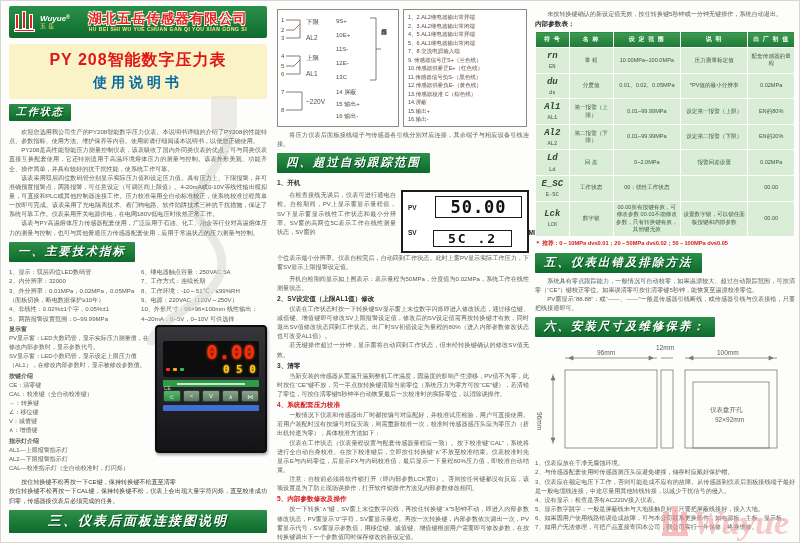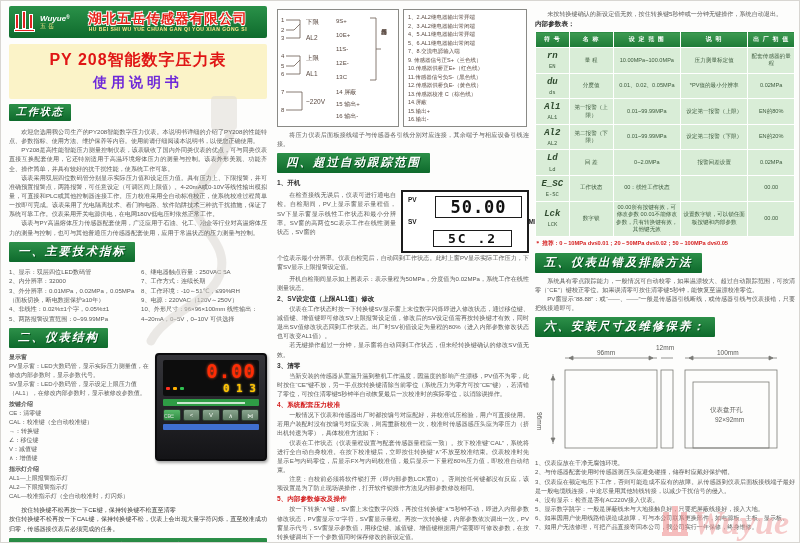--- a/index.html
+++ b/index.html
@@ -22,21 +22,21 @@
   .brand-blk { display:flex; flex-direction:column; line-height:1; flex:0 0 auto; }
   .brand-en { color:#fff; font-style:italic; font-weight:bold; font-size:8px; }
   .brand-cn { color:#ffe98a; font-size:6px; letter-spacing:2px; }
   .reg { color:#fff; font-size:5px; vertical-align:top; }
   .co-blk { flex:1; text-align:center; line-height:1.1; }
   .co-cn { color:#e8231a; font-weight:bold; font-size:13.5px; letter-spacing:1px; text-shadow:0.6px 0.6px 0 #fff,-0.6px -0.6px 0 #fff,0.6px -0.6px 0 #fff,-0.6px 0.6px 0 #fff; }
   .co-py { color:#ffe98a; font-size:5px; letter-spacing:0.5px; font-weight:bold; }
 
   .titlebox { margin-top:6px; background:#fbf3c8; padding:6px 4px 7px; text-align:center; border-radius:2px; }
   .titlebox .t1 { color:#e01515; font-weight:bold; font-size:16px; letter-spacing:1px; }
-  .titlebox .t2 { color:#6d28d9; font-weight:bold; font-size:14px; letter-spacing:4px; margin-top:3px; }
+  .titlebox .t2 { color:#0369a1; font-weight:bold; font-size:14px; letter-spacing:4px; margin-top:3px; }
 
   .banner { display:inline-block; background:linear-gradient(#2d9049,#0e6a2c); color:#fff; font-weight:bold; font-style:italic; padding:2px 9px 3px; font-size:11.5px; letter-spacing:2px; border-radius:1px; text-shadow:1px 1px 0 #07501f; margin:5px 0 3px; }
   .banner.small { font-size:10px; padding:1px 7px 2px; }
   .banner.wide { display:block; text-align:center; font-size:13px; }
 
   p.body, li.body, div.body { font-size:6.1px; line-height:1.5; color:#5a5a58; text-align:justify; }
   p.ind { text-indent:2em; }
   .subhead { font-size:6.6px; font-weight:bold; color:#333; margin-top:3px; }
   .subhead.red { color:#d42020; }
   .bold { font-weight:bold; color:#333; }
@@ -45,21 +45,21 @@
   .spec-wrap { display:flex; gap:6px; margin-top:2px; }
   .spec-col { flex:1; }
   .spec-col div { font-size:6.1px; line-height:1.55; color:#5a5a58; }
 
   
   .struct-flex { display:flex; gap:6px; margin-top:2px; }
   .struct-text { flex:1; }
   .struct-text div { font-size:6px; line-height:1.5; color:#5a5a58; }
 
   
-  .meter { width:112px; height:108px; background:linear-gradient(#35353a,#141417); border:2px solid #0c0c0e; border-radius:4px; padding:5px 6px 3px; flex:0 0 auto; box-shadow:1px 2px 3px rgba(0,0,0,.35); position:relative; }
+  .meter { width:112px; height:128px; background:linear-gradient(#35353a,#141417); border:2px solid #0c0c0e; border-radius:4px; padding:14px 6px 3px; flex:0 0 auto; box-shadow:1px 2px 3px rgba(0,0,0,.35); position:relative; }
   .meter .disp { background:#0d0d0d; border-radius:2px; padding:2px 3px 1px; }
   .meter .pv { color:#ff2d05; font-family:"DejaVu Sans Mono",monospace; font-weight:bold; font-size:19px; letter-spacing:1px; text-shadow:0 0 3px #ff4a20; line-height:1; text-align:right; }
   .meter .leds { display:flex; gap:3px; align-items:center; margin:2px 0 1px; }
   .meter .led { width:4px; height:3px; border-radius:1px; }
   .meter .sv { color:#ffc400; font-family:"DejaVu Sans Mono",monospace; font-weight:bold; font-size:11px; text-shadow:0 0 2px #ffd34a; line-height:1; text-align:right; }
   .meter .ce { position:absolute; left:7px; top:58px; color:#cfcfcf; font-size:5px; }
   .meter .web { height:7px; background:#2e9c45; border-radius:1px; margin-top:3px; display:flex; align-items:center; justify-content:center; }
   .meter .web i { display:block; width:70%; height:1.5px; background:rgba(255,255,255,.75); }
   .meter .btns { display:flex; gap:2px; margin-top:3px; }
   .meter .btn { flex:1; height:12px; border-radius:2px; background:linear-gradient(#8aa58f,#5c7a62); border:1px solid #2d3d31; color:#eef5ee; font-size:6px; display:flex; align-items:center; justify-content:center; }
@@ -68,21 +68,21 @@
 
   
   .wire-flex { display:flex; gap:4px; margin-top:8px; }
   .wire-box { border:1px solid #8a8a86; background:#fff; }
   .wire-left { width:122px; height:118px; }
   .wire-right { width:124px; height:118px; padding:3px 2px 0 4px; }
   .wire-right div { font-size:5.5px; line-height:1.55; color:#5a4a42; white-space:nowrap; }
 
   
   .opdisp { width:128px; border:2px solid #1c1c1c; background:#fff; padding:4px 5px; flex:0 0 auto; }
-  .opdisp .row { display:flex; gap:16px; }
+  .opdisp .row { display:flex; align-items:center; gap:16px; }
   .opdisp .lab { font-size:6.5px; font-weight:bold; color:#222; width:11px; }
   .opdisp .seg { border:1.5px solid #1c1c1c; font-family:"DejaVu Sans Mono",monospace; font-weight:bold; color:#111; text-align:center; flex:1; }
   .opdisp .seg.big { font-size:17px; letter-spacing:1px; }
   .opdisp .seg.sm  { font-size:13px; letter-spacing:2px; margin-top:12px; width:70%; flex:0 0 auto; }
   .opdisp .unit { font-size:6.5px; font-weight:bold; color:#222; }
   .op-flex { display:flex; gap:5px; margin-top:2px; }
 
   
   table.params { width:100%; border-collapse:collapse; margin-top:2px; }
   table.params th { background:linear-gradient(#3d9b52,#1d7a36); color:#fff; font-size:6px; padding:3px 1px; border:1px solid #fff; letter-spacing:1px; }
@@ -157,21 +157,20 @@
       </div>
       <div class="spec-col">
         <div>6、继电器触点容量：250VAC 5A</div>
         <div>7、工作方式：连续长期</div>
         <div>8、工作环境：-10～51℃，≤99%RH</div>
         <div>9、电源：220VAC（120V～250V）</div>
         <div>10、外形尺寸：96×96×100mm 线性输出：4~20mA，0~5V，0~10V 可供选择</div>
       </div>
     </div>
 
-    <div><span class="banner">二、仪表结构</span></div>
 
     <div class="struct-flex">
       <div class="struct-text">
         <div class="bold">显示窗</div>
         <div>PV显示窗：LED大数码管，显示实际压力测量值，在修改内部参数时，显示参数代号。</div>
         <div>SV显示窗：LED小数码管，显示设定上限压力值（AL1），在修改内部参数时，显示被修改参数值。</div>
         <div class="bold" style="margin-top:2px;">按键介绍</div>
         <div>CE：清零键</div>
         <div>CAL：校准键（全自动校准键）</div>
         <div>→：转换键</div>
@@ -185,21 +184,21 @@
       </div>
 
       <div class="meter">
         <div class="disp">
           <div class="pv">0.00</div>
           <div class="leds">
             <span class="led" style="background:#ff3020;"></span>
             <span class="led" style="background:#ffb000;"></span>
             <span class="led" style="background:#30c050;"></span>
             <span style="flex:1;"></span>
-            <span class="sv">0 1 3</span>
+            <span class="sv">0 5 0</span>
           </div>
         </div>
         <div class="ce">CE</div>
         <div class="web">
             <i></i>
           </div>
         <div class="btns">
           <span class="btn first">⊂</span>
           <span class="btn">&lt;</span>
           <span class="btn">V</span>

